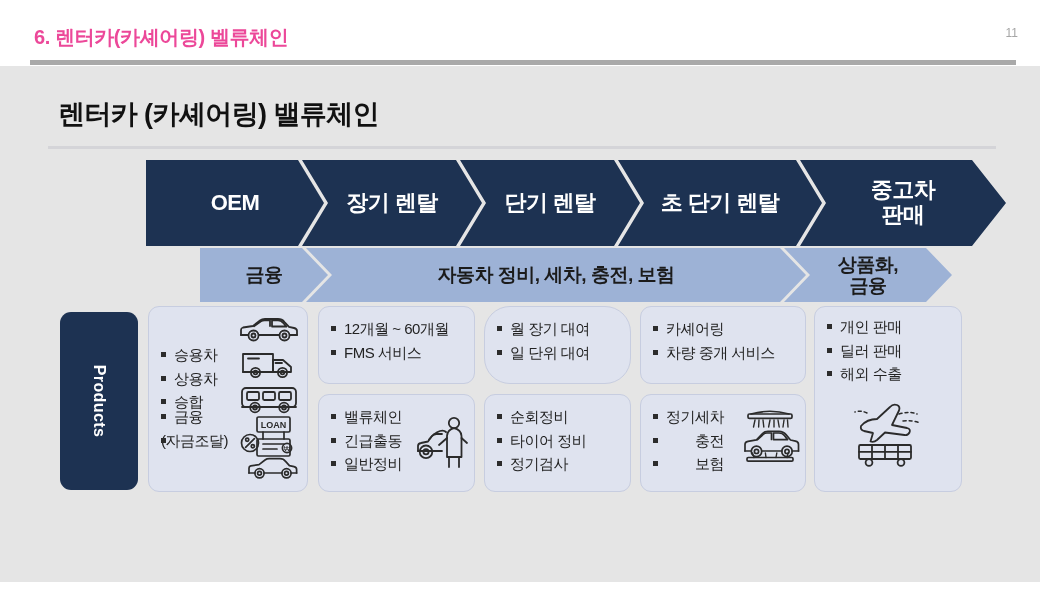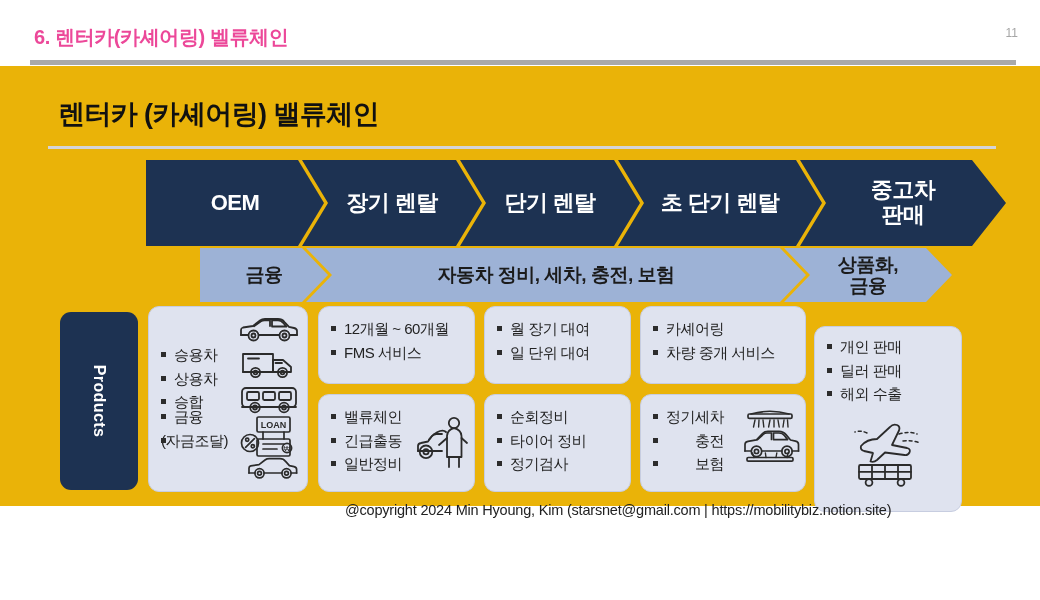--- a/index.html
+++ b/index.html
@@ -25,22 +25,22 @@
     position:absolute;right:22px;top:26px;
     font-size:12px;color:#a6a6a6;
   }
   #header-rule{
     position:absolute;left:30px;top:60px;width:986px;height:5px;
     background:#a9a9a9;
   }
 
   
   #board{
-    position:absolute;left:0;top:66px;width:1040px;height:440px;
-    background:#eab308;
+    position:absolute;left:0;top:66px;width:1040px;height:516px;
+    background:#e5e5e5;
   }
 
   #chart-title{
     position:absolute;left:58px;top:30px;
     font-size:27px;font-weight:bold;color:#111111;
     letter-spacing:-0.6px;white-space:nowrap;
   }
   #chart-title-rule{
     position:absolute;left:48px;top:80px;width:948px;height:3px;
     background:#d4d4d8;
@@ -288,21 +288,21 @@
         <path d="M34 42 L34 52 M44 42 L44 52"></path>
         <path d="M3 36 L3 31 Q3 28.5 6 28 L13 26.5 L17 21 Q18.8 19 21.5 19 L27 19"></path>
         <path d="M3 36 L27 36"></path>
         <circle cx="11" cy="36.8" r="6.3"></circle>
           <circle cx="11" cy="36.8" r="2.6"></circle>
         <path d="M14 24.5 Q19 18 25 16 Q29 15 31 17"></path>
       </svg>
     </span>
   </div>
 
-  <div class="card" style="left:484px;top:240px;width:147px;height:78px;">
+  <div class="card" style="left:484px;top:240px;width:147px;height:78px;border-radius:26px;">
     <ul class="card-list">
       <li>월 장기 대여</li>
       <li>일 단위 대여</li>
     </ul>
   </div>
 
   <div class="card" style="left:484px;top:328px;width:147px;height:98px;">
     <ul class="card-list">
       <li>순회정비</li>
       <li>타이어 정비</li>
@@ -351,21 +351,21 @@
         <g stroke-width="1.4">
           <line x1="15" y1="50.5" x2="13.5" y2="46"></line>
             <line x1="27" y1="50.5" x2="26.4" y2="46"></line>
           <line x1="37" y1="50.5" x2="37.8" y2="46"></line>
             <line x1="48" y1="50.5" x2="49" y2="46"></line>
         </g>
       </svg>
     </span>
   </div>
 
-  <div class="card" style="left:814px;top:240px;width:148px;height:186px;margin-top:20px;">
+  <div class="card" style="left:814px;top:240px;width:148px;height:186px;">
     <ul class="card-list" style="top:8px;">
       <li>개인 판매</li>
       <li>딜러 판매</li>
       <li>해외 수출</li>
     </ul>
     <span class="card-icon" style="left:30px;top:92px;">
       <svg width="80" height="70" viewBox="0 0 80 70" fill="none" stroke="#2b2b2b" stroke-width="1.8" stroke-linecap="round" stroke-linejoin="round">
         <path d="M16 27 Q22 20 32 20 L45 8 Q48 4.5 52 6 Q55.5 7.5 54 11.5 L47 26 L62 29 Q66 30 64.5 33.5 Q63 36.5 59.5 36 L40 33.5 L32 41 Q29 43.5 25.5 42.5 L28 34 L19 32 Q15 31 16 27 Z"></path>
         <g stroke-width="1.5" stroke-dasharray="3 3">
           <path d="M54 15 Q64 12 72 15"></path>
@@ -377,15 +377,14 @@
         <line x1="27" y1="46" x2="27" y2="60"></line>
         <line x1="40" y1="46" x2="40" y2="60"></line>
         <line x1="53" y1="46" x2="53" y2="60"></line>
         <line x1="17" y1="60" x2="63" y2="60"></line>
         <circle cx="24" cy="63.5" r="3.4"></circle>
         <circle cx="56" cy="63.5" r="3.4"></circle>
       </svg>
     </span>
   </div>
 
-  <div id="copyright">@copyright 2024 Min Hyoung, Kim (starsnet@gmail.com |  https://mobilitybiz.notion.site)</div>
 
 </div>
 
 </body></html>

